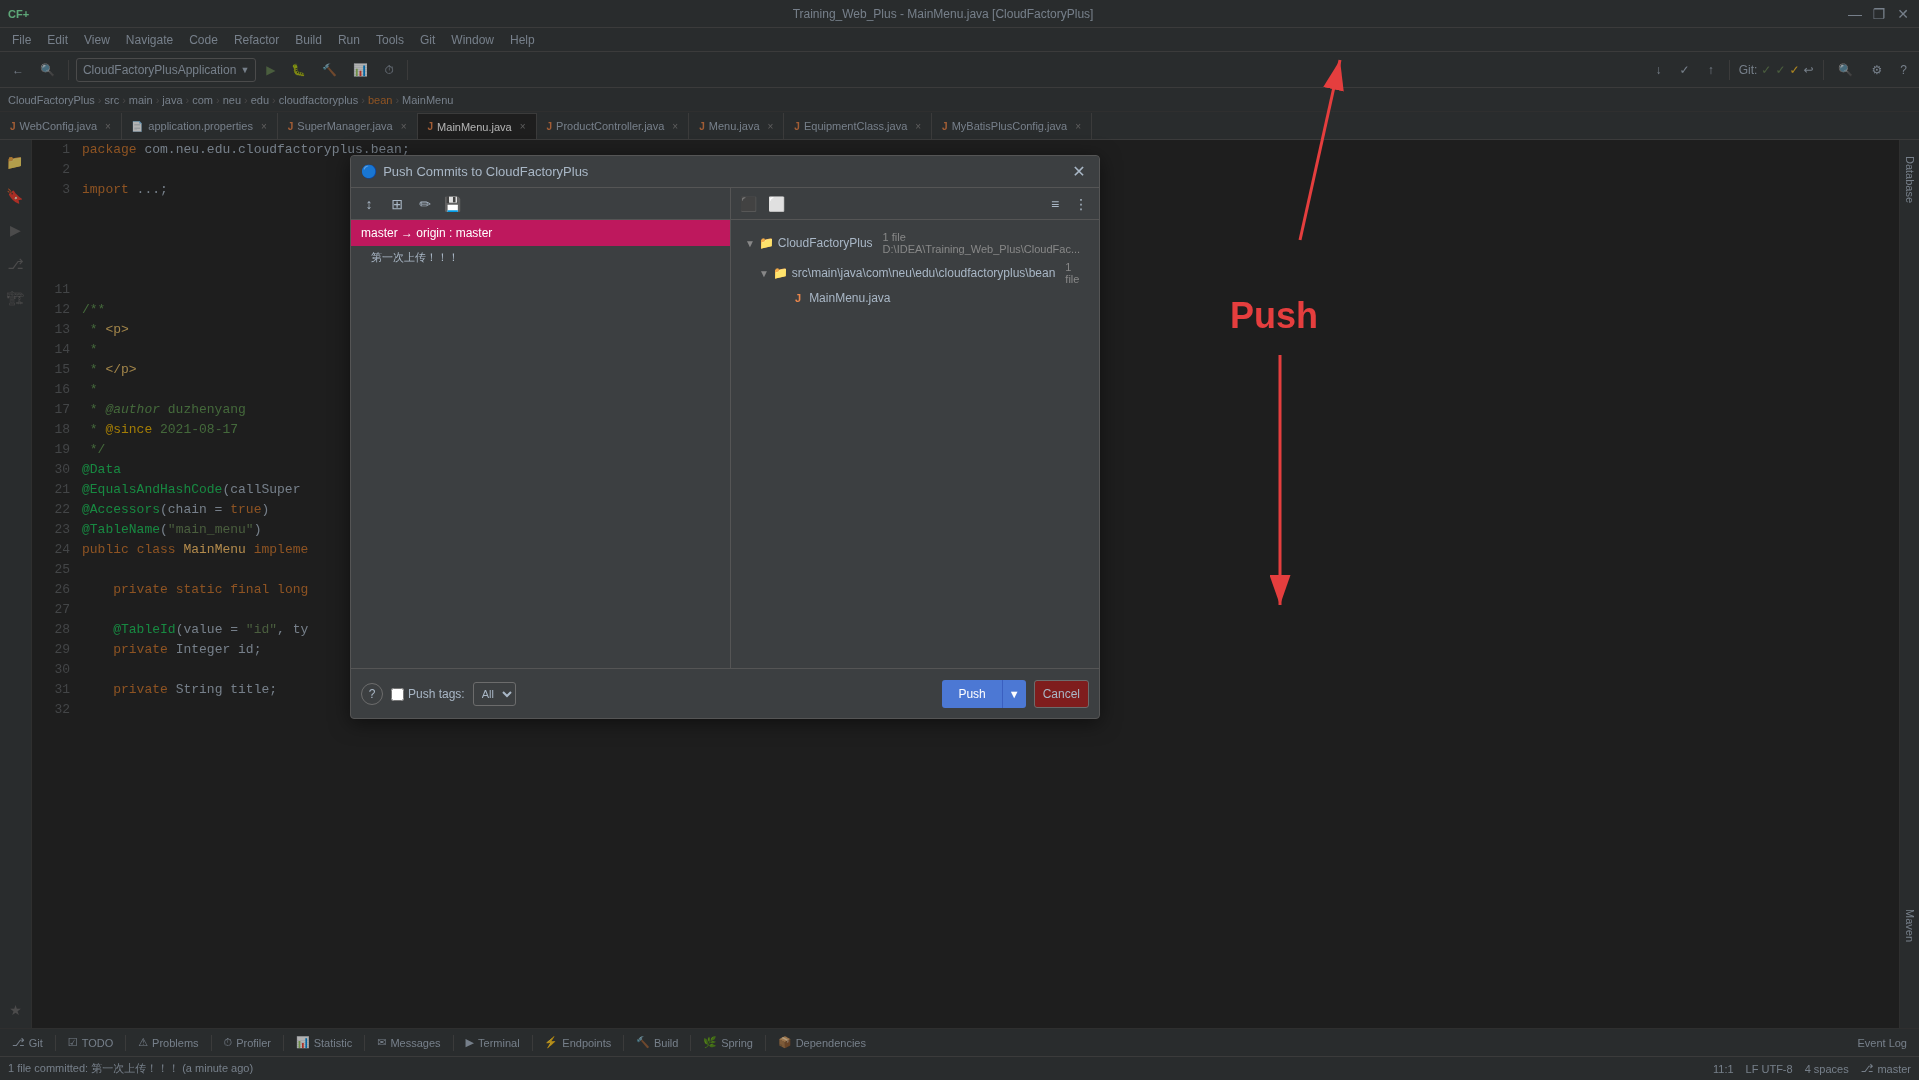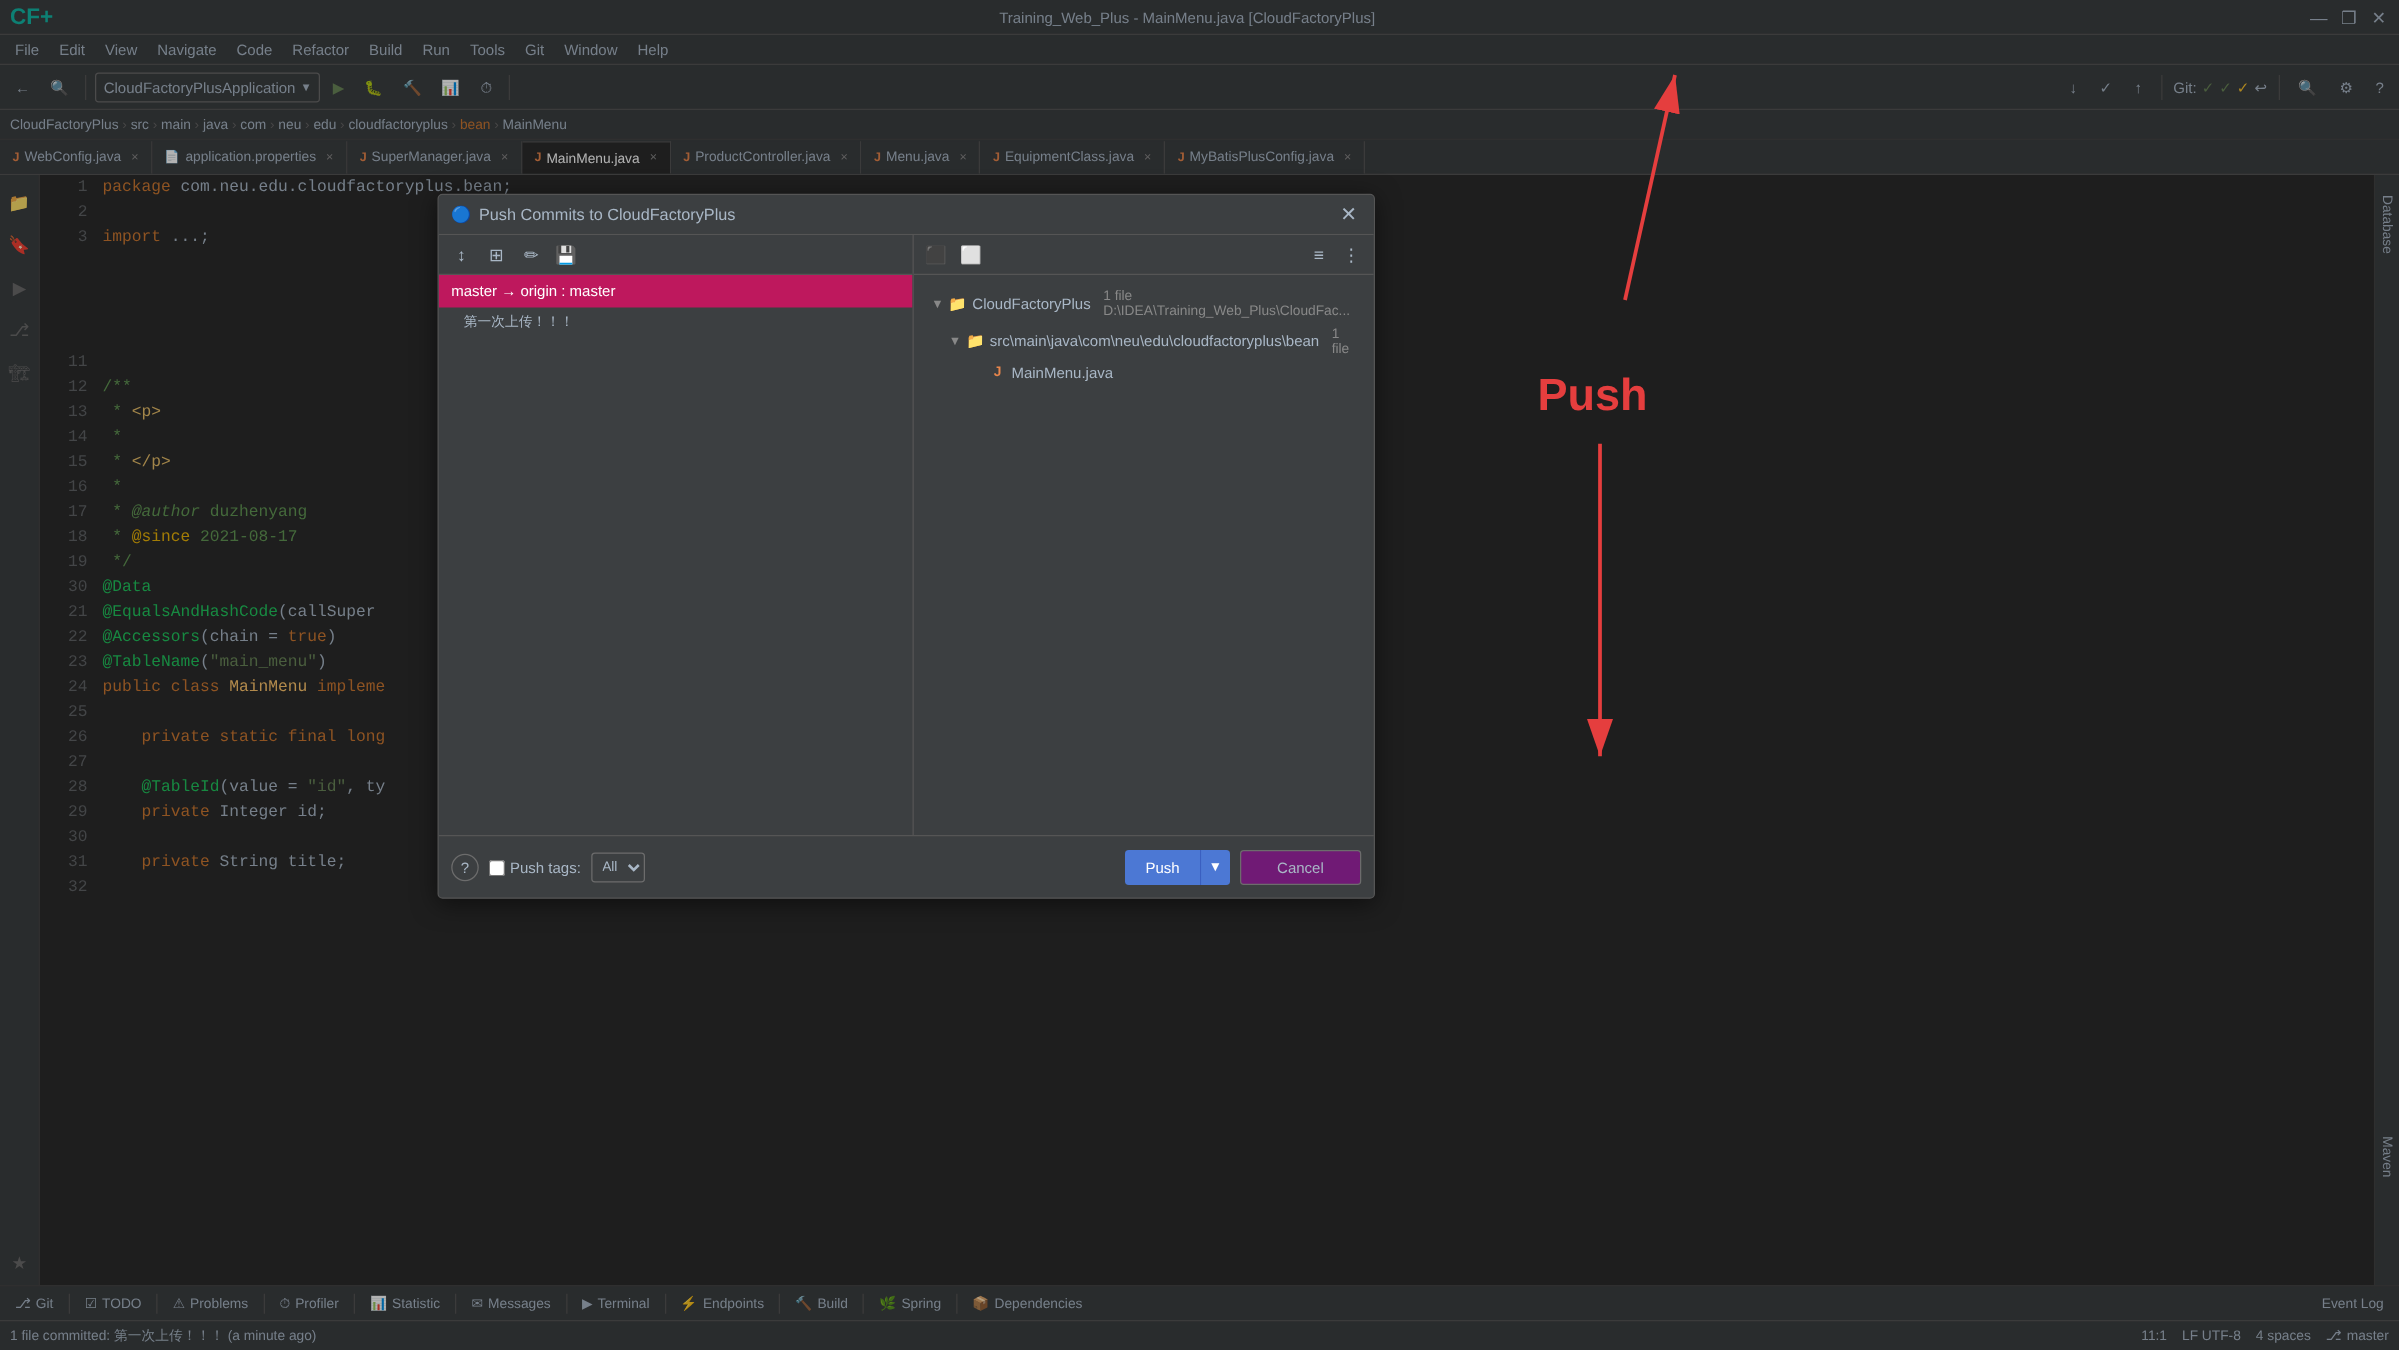--- a/index.html
+++ b/index.html
@@ -68,21 +68,21 @@
     .commit-item { padding: 6px 10px; font-size: 12px; cursor: pointer; }
     .commit-item.selected { background: #be185d; color: #fff; }
     .commit-item-sub { padding: 4px 20px; font-size: 11px; color: #a9b7c6; }
     .dialog-right { flex: 1; padding: 8px; overflow-y: auto; }
     .dialog-tree-item { display: flex; align-items: center; gap: 4px; padding: 3px 6px; font-size: 12px; cursor: pointer; }
     .dialog-toolbar-btn { width: 24px; height: 24px; border: none; background: none; color: #a9b7c6; cursor: pointer; font-size: 14px; display: flex; align-items: center; justify-content: center; border-radius: 3px; }
     .dialog-footer { height: 50px; border-top: 1px solid #555; display: flex; align-items: center; padding: 0 10px; gap: 8px; }
     .push-btn { height: 28px; display: flex; align-items: center; }
     .push-main { background: #4c78d4; color: #fff; border: none; height: 28px; padding: 0 16px; cursor: pointer; border-radius: 3px 0 0 3px; font-size: 12px; }
     .push-dropdown { background: #4c78d4; color: #fff; border: none; border-left: 1px solid #3a5fc0; height: 28px; padding: 0 6px; cursor: pointer; border-radius: 0 3px 3px 0; font-size: 11px; }
-    .cancel-btn { background: #701a75; color: #a9b7c6; border: 1px solid #6c6c6c; height: 28px; padding: 0 29px; cursor: pointer; border-radius: 3px; font-size: 12px; }
+    .cancel-btn { background: #7f1d1d; color: #a9b7c6; border: 1px solid #6c6c6c; height: 28px; padding: 0 8px; cursor: pointer; border-radius: 3px; font-size: 12px; }
     .help-btn { width: 22px; height: 22px; border-radius: 50%; border: 1px solid #6c6c6c; background: none; color: #a9b7c6; cursor: pointer; font-size: 12px; }
     .push-tags-label { display: flex; align-items: flex-end; gap: 4px; font-size: 12px; color: #a9b7c6; }
     .push-tags-select { background: #3c3f41; border: 1px solid #6c6c6c; color: #a9b7c6; height: 24px; padding: 0 4px; font-size: 11px; border-radius: 3px; }
     .folder-icon { color: #a87332; }
     .java-icon { color: #e8864c; font-size: 11px; font-weight: bold; }
 
     
     .activity-bar { width: 32px; background: #3c3f41; border-right: 1px solid #444; display: flex; flex-direction: column; align-items: center; padding-top: 8px; gap: 6px; }
     .activity-icon { width: 28px; height: 28px; display: flex; align-items: center; justify-content: center; color: #6c6c6c; font-size: 14px; cursor: pointer; border-radius: 3px; }
 
@@ -92,21 +92,21 @@
     
     ::-webkit-scrollbar { width: 6px; height: 6px; }
     ::-webkit-scrollbar-track { background: #2b2b2b; }
     ::-webkit-scrollbar-thumb { background: #555; border-radius: 3px; }
   </style>
 </head>
 <body>
 
 <div class="titlebar">
   <div style="display:flex;align-items:center;gap:6px;margin-right:10px;">
-    <span style="color:#14b8a6;font-size:18px;font-weight:bold;">CF+</span>
+    <span style="color:#86efac;font-size:11px;font-weight:bold;">CF+</span>
   </div>
   <div class="titlebar-title">Training_Web_Plus - MainMenu.java [CloudFactoryPlus]</div>
   <div class="titlebar-controls">
     <button class="titlebar-btn">—</button>
     <button class="titlebar-btn">❐</button>
     <button class="titlebar-btn">✕</button>
   </div>
 </div>
 
 <div class="menubar">

